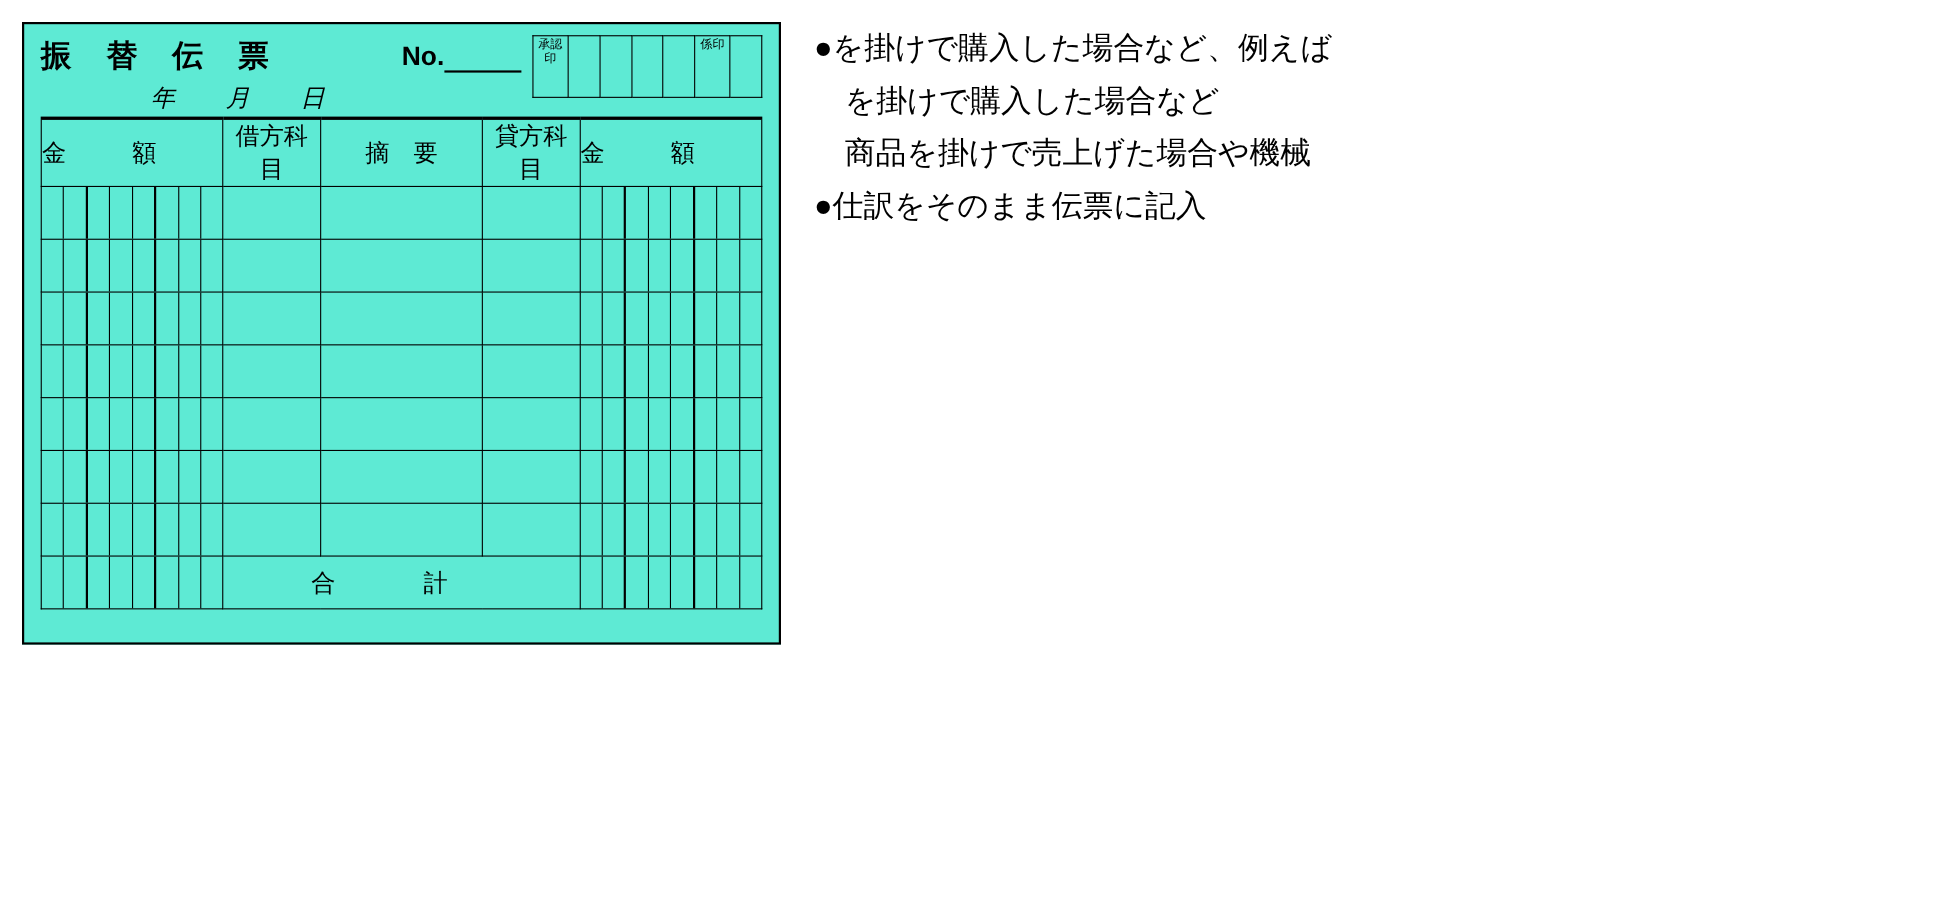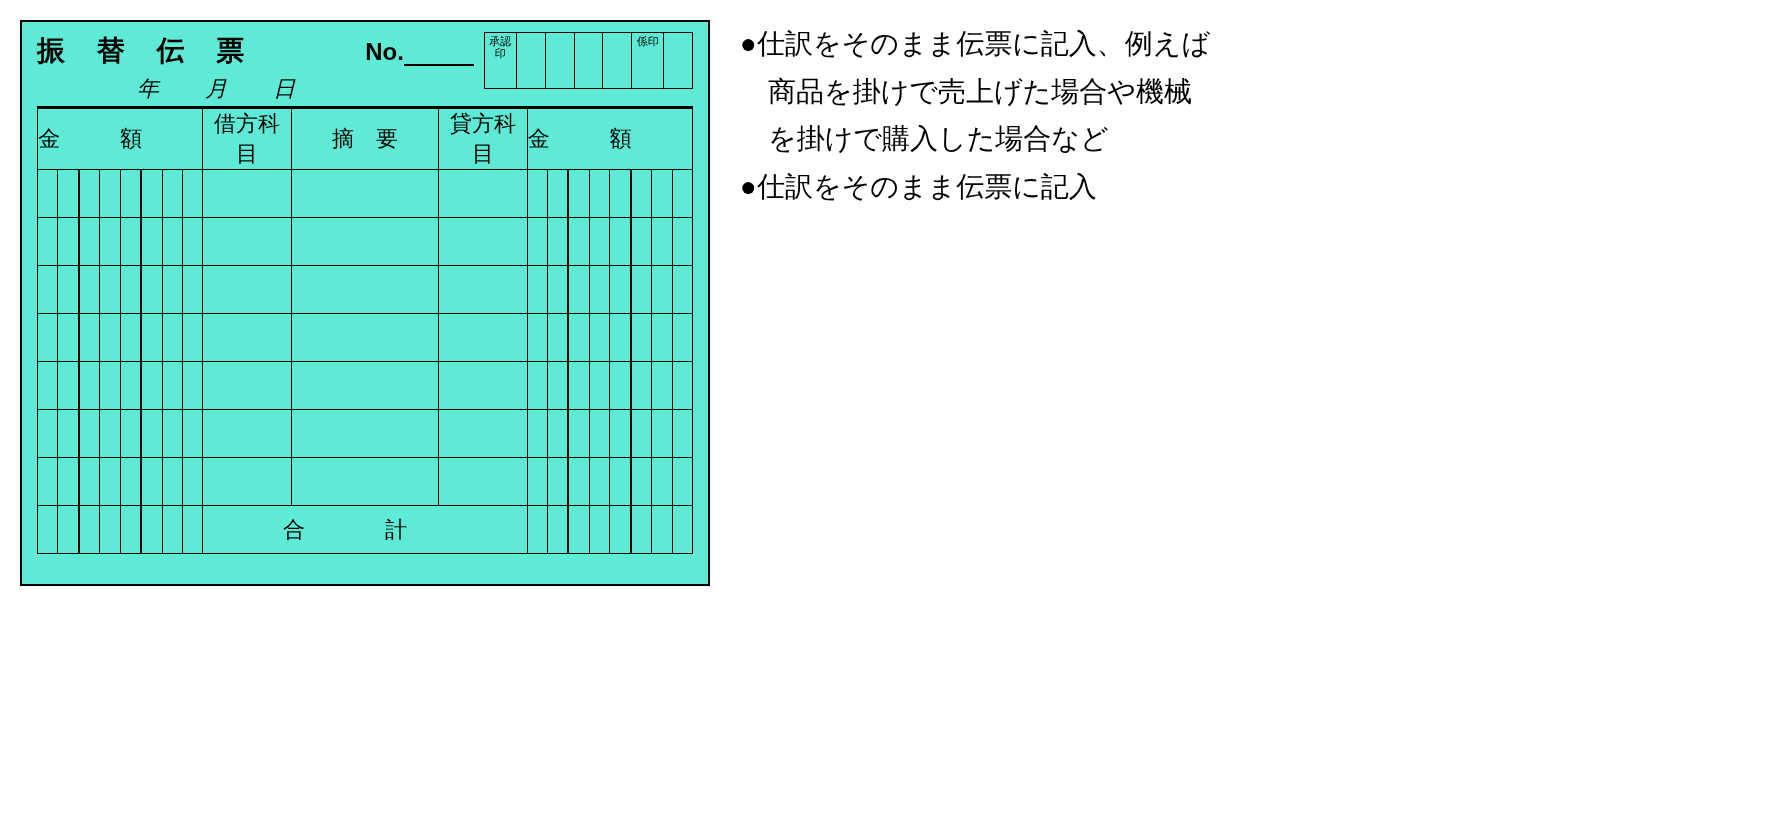--- a/index.html
+++ b/index.html
@@ -396,21 +396,21 @@
             </div>
           </td>
       </tr>
     </tfoot>
   </table>
 </div>
 
 <div class="explain">
   <div class="bullet">
     <span class="mark">●</span>
-    <span>仕訳をそのまま伝票に記入、例えば</span>
+    <span>を掛けで購入した場合など、例えば</span>
   </div>
+  <div class="indent">を掛けで購入した場合など</div>
   <div class="indent">商品を掛けで売上げた場合や機械</div>
-  <div class="indent">を掛けで購入した場合など</div>
   <div class="bullet">
     <span class="mark">●</span>
     <span>仕訳をそのまま伝票に記入</span>
   </div>
 </div>
 
 </body></html>

